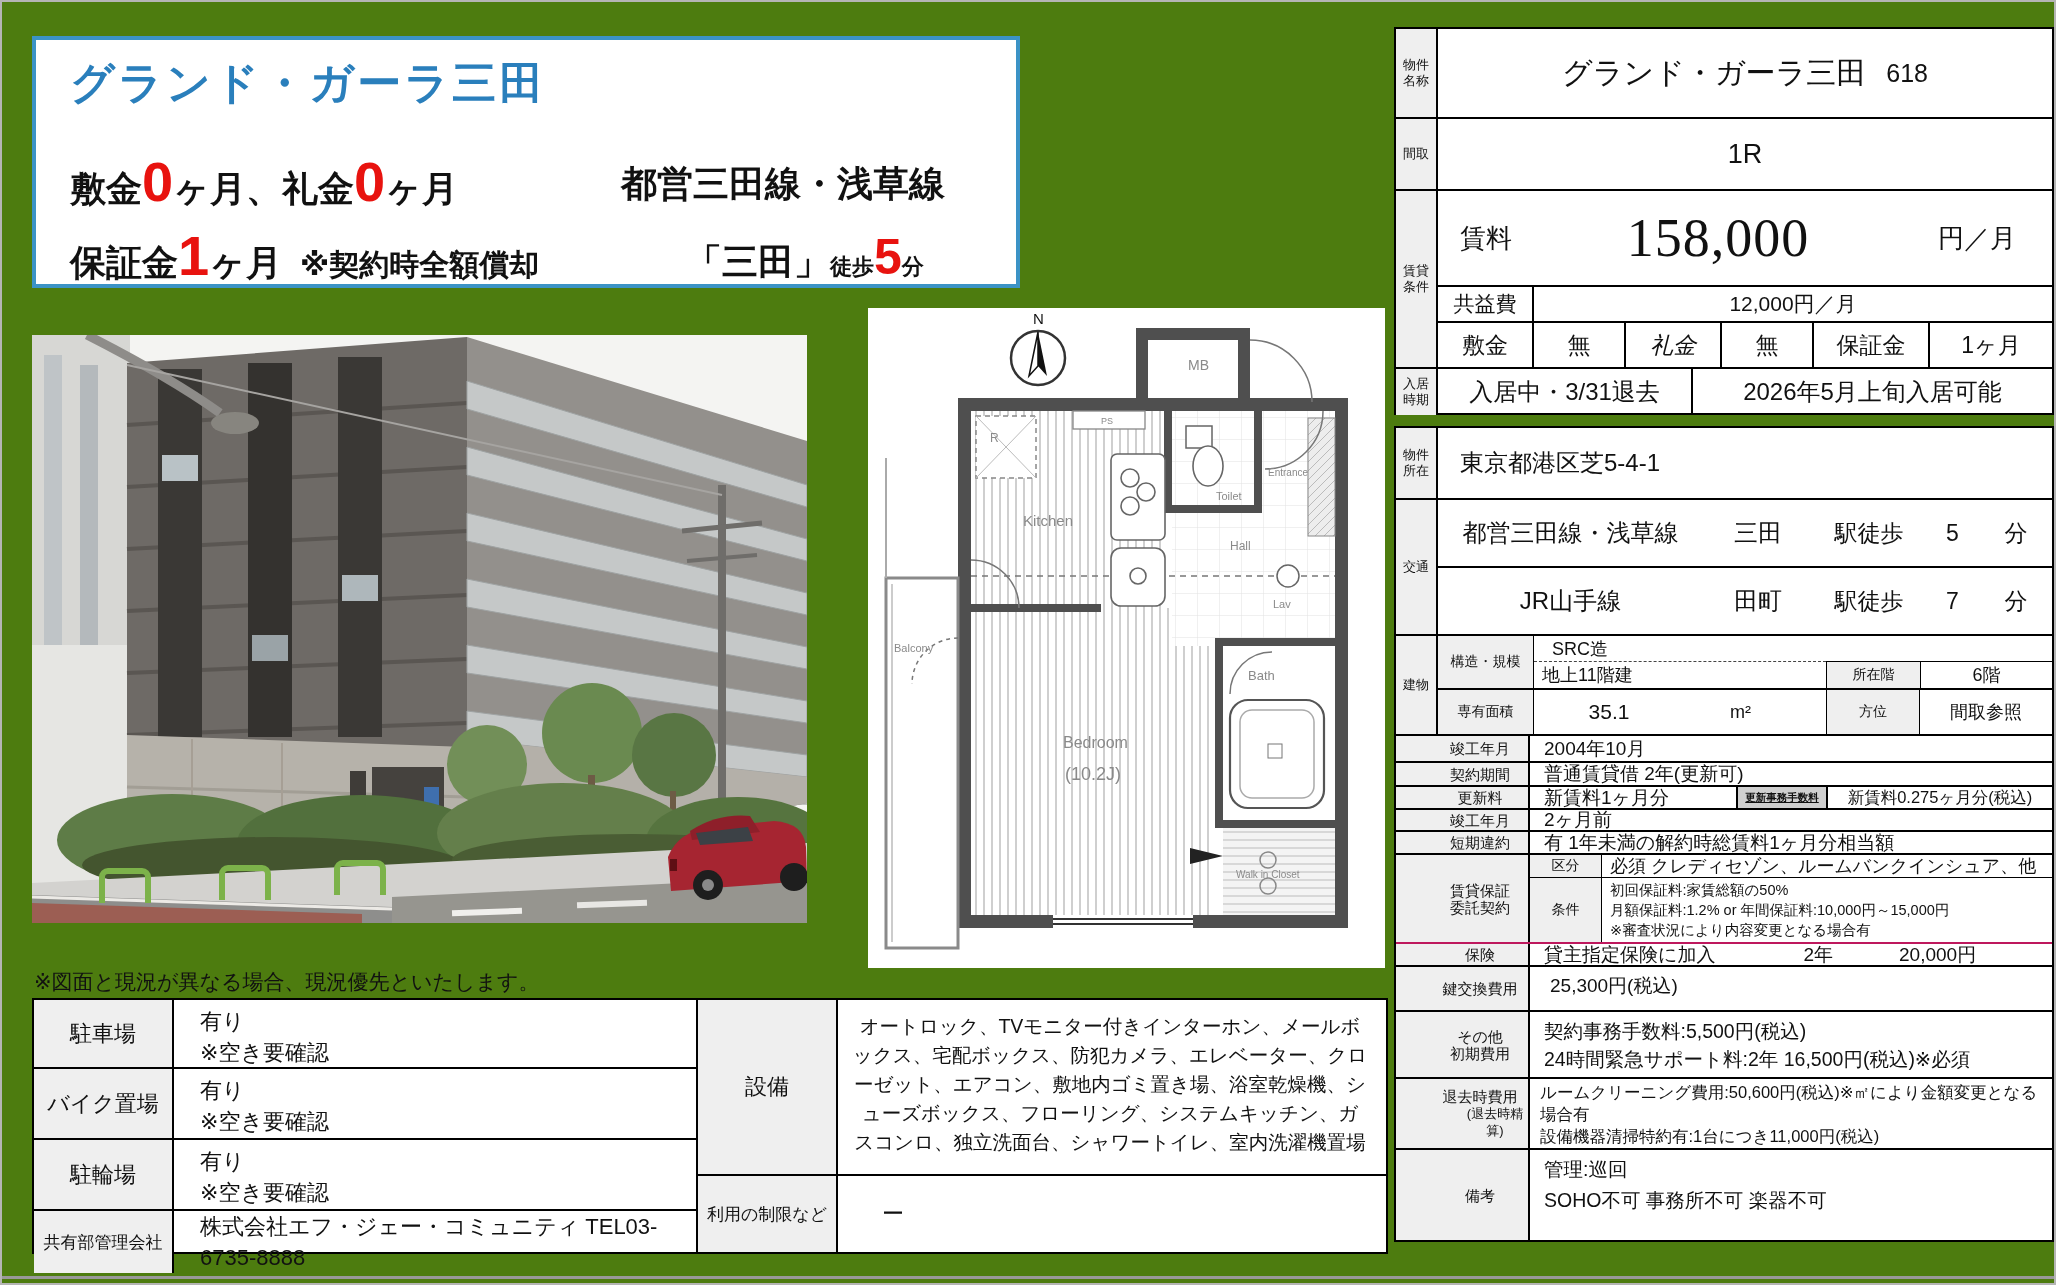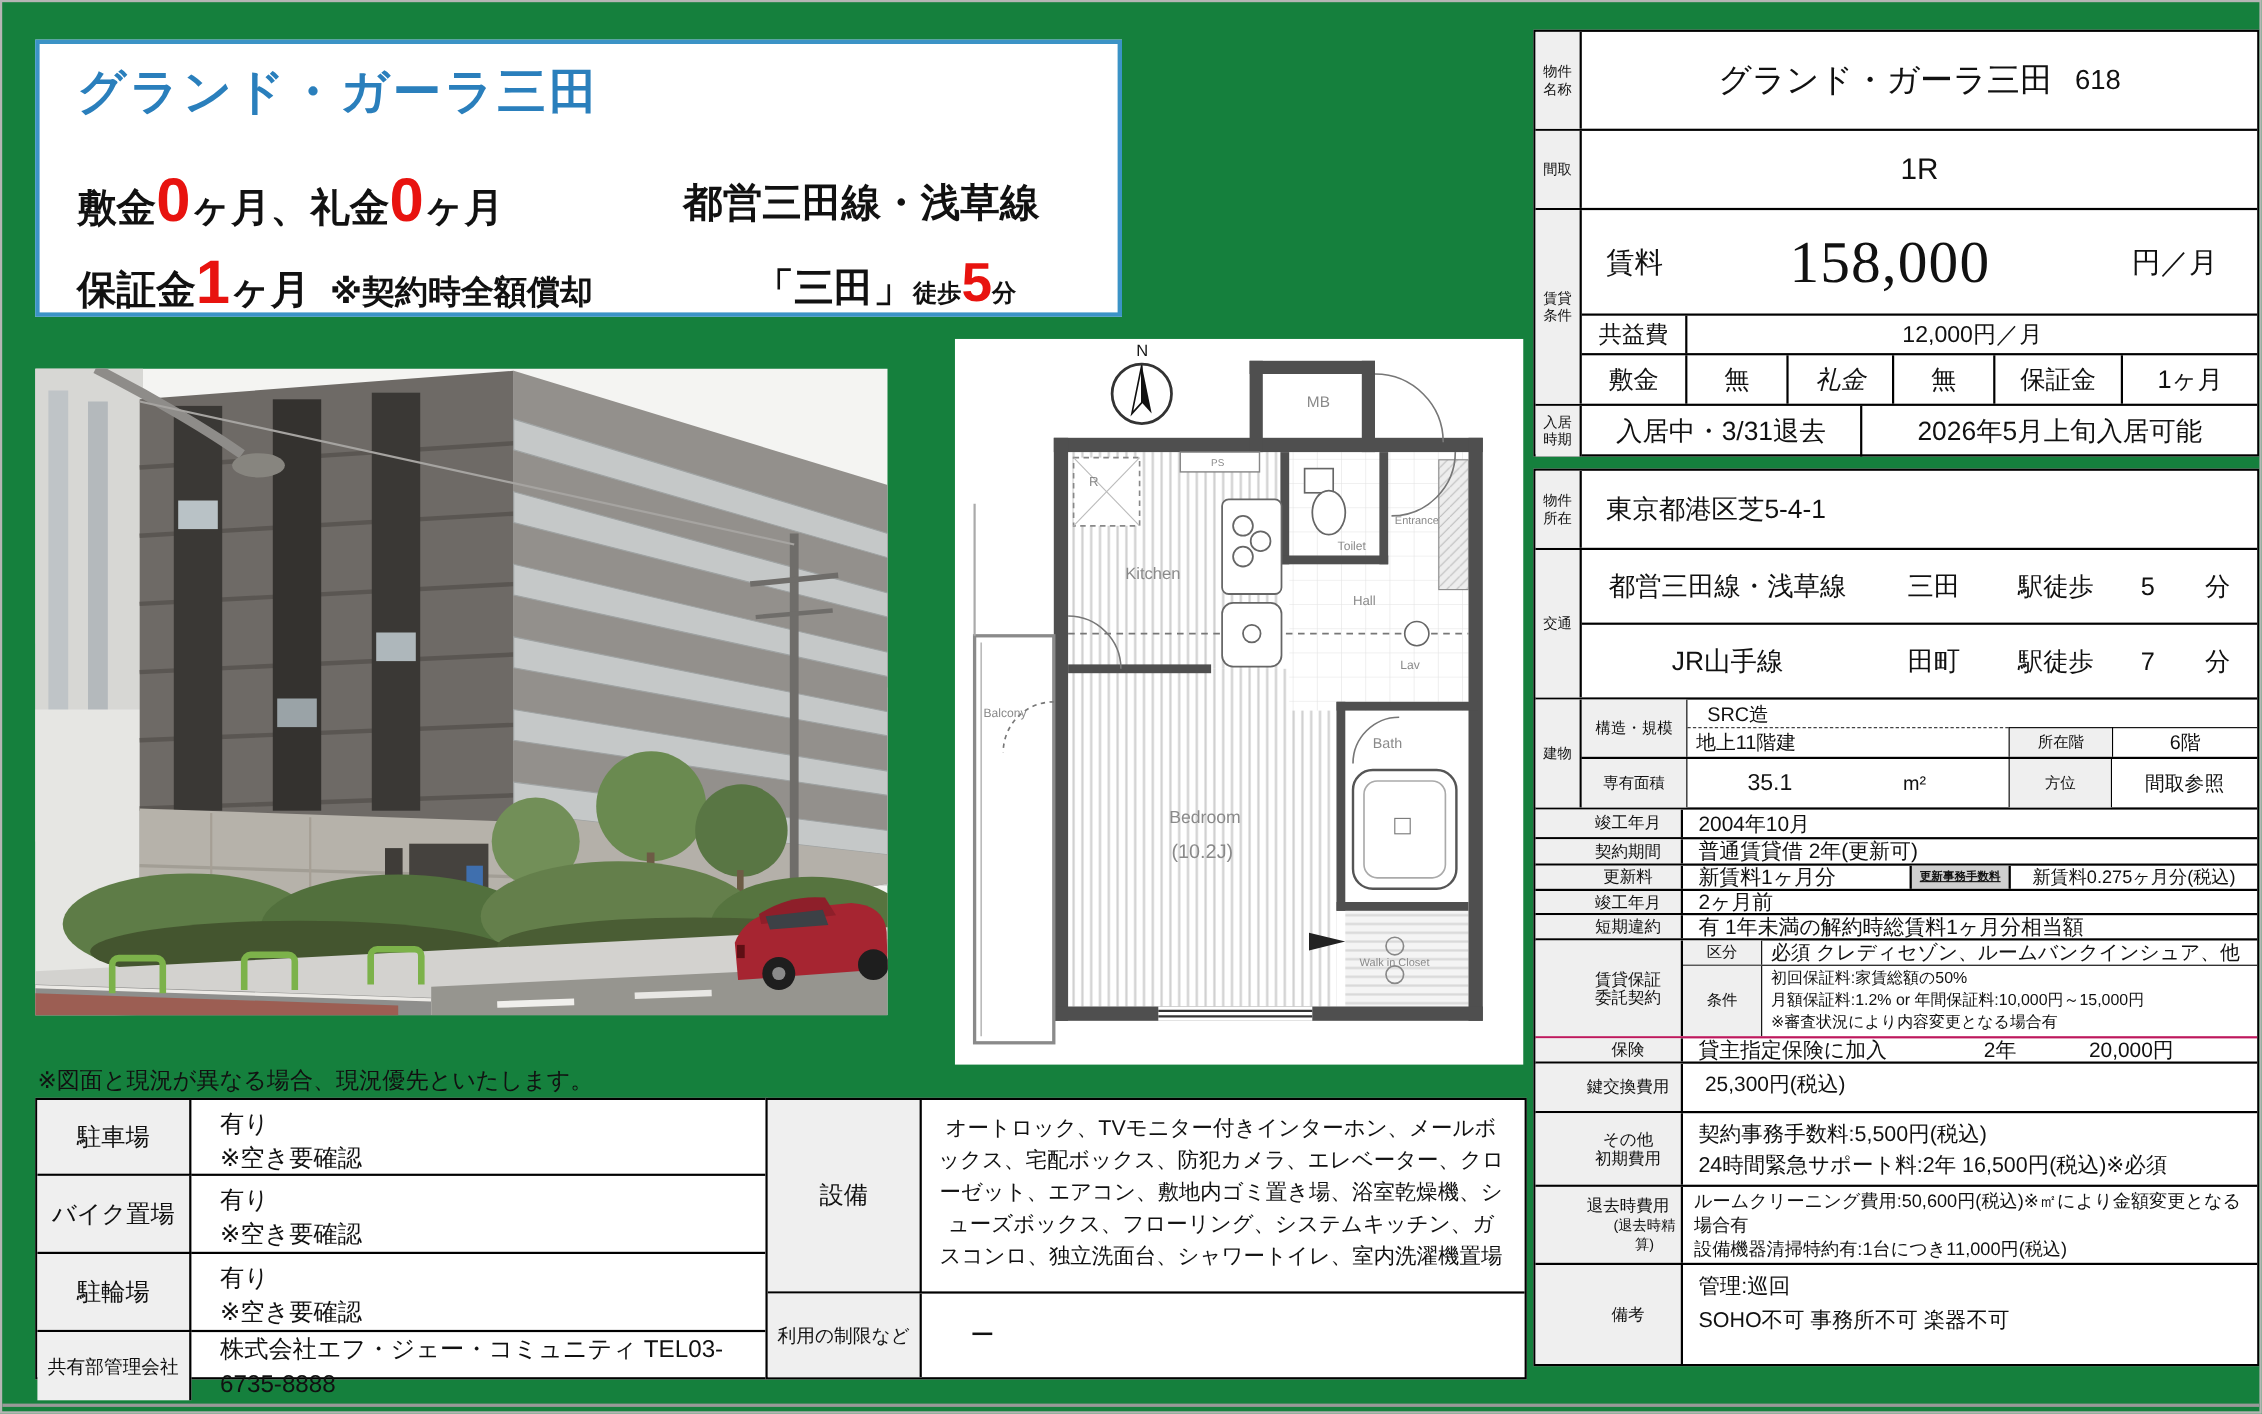--- a/index.html
+++ b/index.html
@@ -1,16 +1,16 @@
 <!DOCTYPE html>
 <html><head>
 <meta charset="utf-8">
 <style>
   html,body{margin:0;padding:0;background:#d9d9d9;}
-  .page{position:relative;width:2056px;height:1285px;background:#15803d;
+  .page{position:relative;width:2056px;height:1285px;background:#4d7c0f;
         font-family:"Liberation Sans","DejaVu Sans",sans-serif;color:#111;
         border:2px solid #b5b5b5;box-sizing:border-box;overflow:hidden;}
   .abs{position:absolute;}
   
   .hdbox{left:30px;top:34px;width:988px;height:252px;border:4px solid #3b93c6;box-sizing:border-box;background:#fff;}
   .hdtitle{left:34px;top:14px;font-size:44px;font-weight:bold;color:#2a7fbc;letter-spacing:3px;}
   .hdline{display:flex;align-items:baseline;font-weight:bold;color:#111;}
   .hd36{font-size:36px;}
   .hd30{font-size:30px;}
   .hd22{font-size:22px;}

